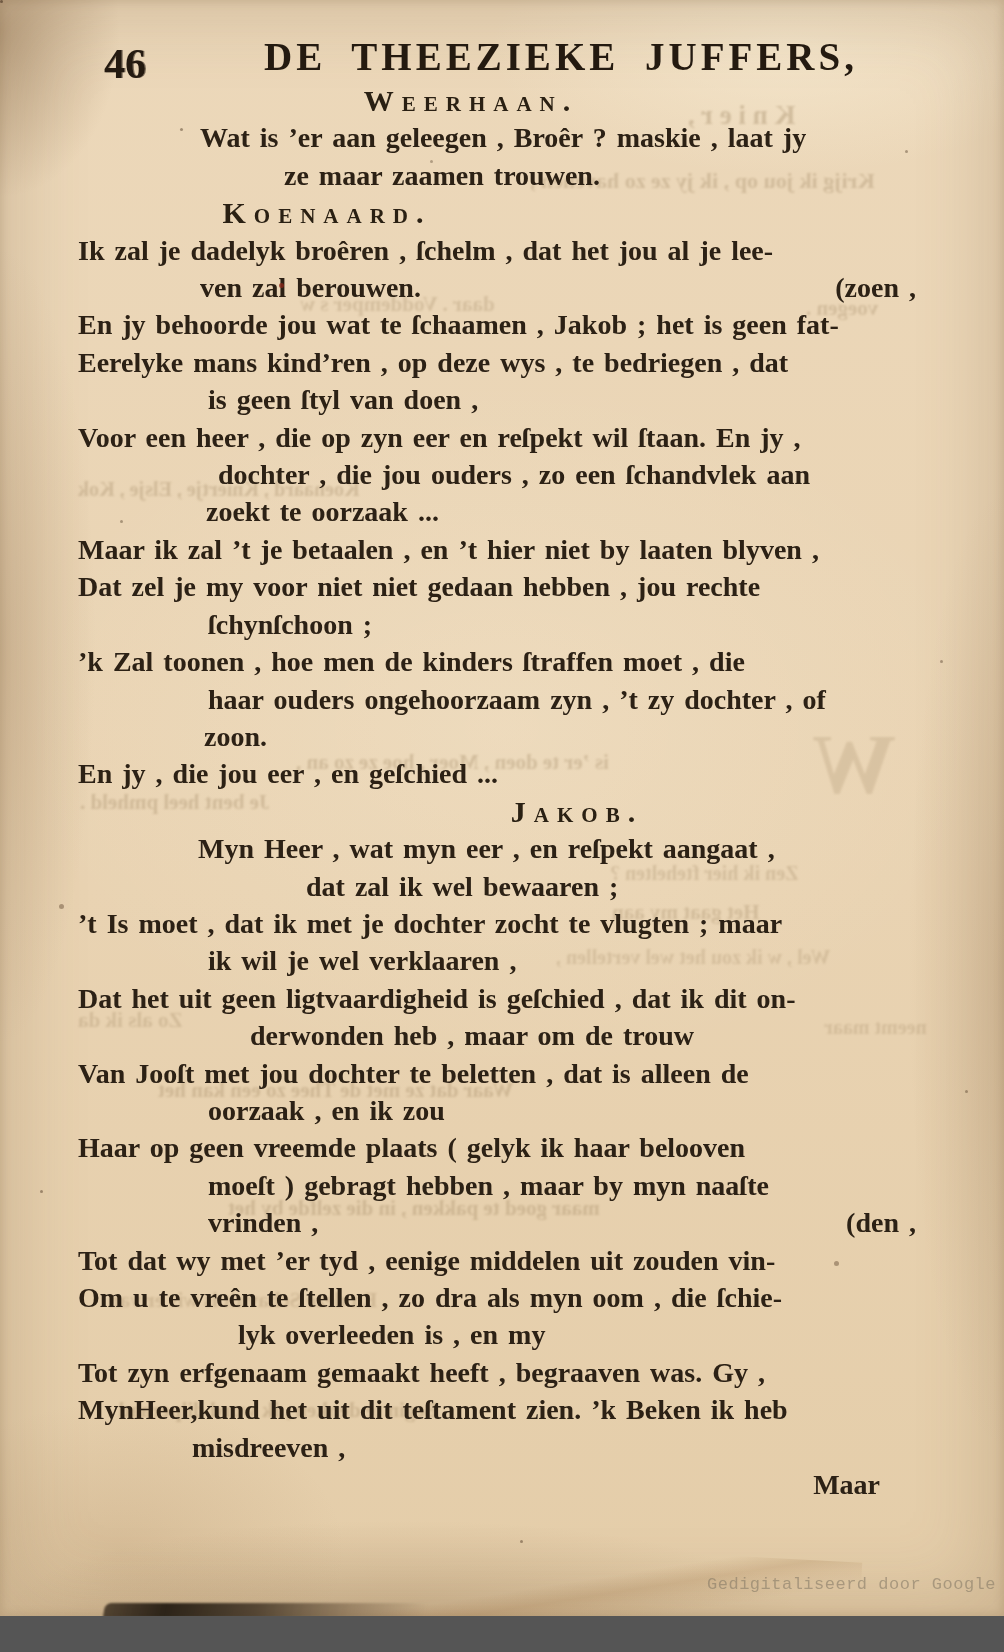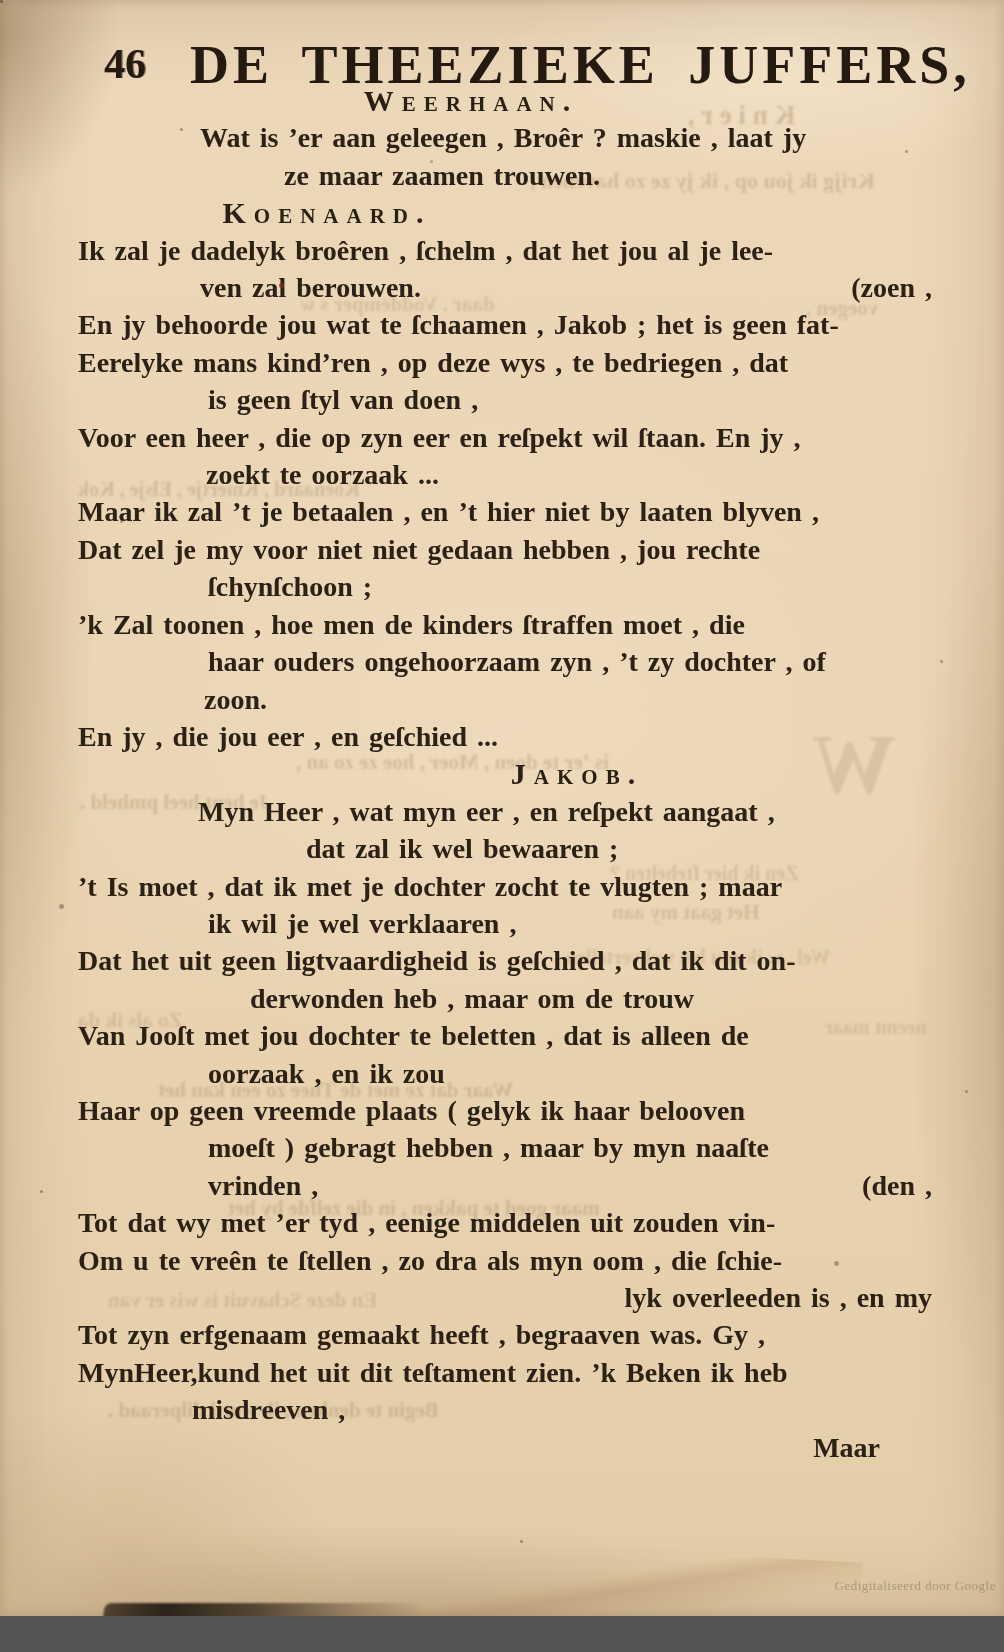--- a/index.html
+++ b/index.html
@@ -21,35 +21,35 @@
   }
   
   .header{position:absolute;top:34px;left:0;width:100%;height:60px;}
   .pagenum{
     position:absolute;left:104px;top:6px;
     font-size:42px;font-weight:bold;color:#241a10;
     text-shadow:1.2px 0 0 rgba(36,26,16,.55);
   }
   .title{
     position:absolute;left:190px;top:0;width:742px;
-    text-align:center;font-size:54px;font-weight:bold;color:#241a10;
+    text-align:center;font-size:39px;font-weight:bold;color:#241a10;
     letter-spacing:4px;word-spacing:12px;white-space:nowrap;
   }
   
   .textblock{
     position:absolute;left:78px;top:82px;width:854px;
     font-size:28px;line-height:37.4px;font-weight:bold;color:#2c2115;
     word-spacing:3px;
   }
   .tline{white-space:nowrap;position:relative;}
   .tline.speaker{
     text-align:center;font-variant:small-caps;letter-spacing:8px;
     font-size:30px;color:#2a2013;
   }
-  .tline.has-catch .catchword{position:absolute;right:0;margin-left:31px;}
+  .tline.has-catch .catchword{position:absolute;right:16px;margin-left:31px;}
   .tline.catch-right{text-align:right;padding-right:52px;}
   
   .bleed{position:absolute;inset:0;pointer-events:none;}
   .ghost{
     position:absolute;font-weight:bold;color:#8d734e;
     filter:blur(1.2px);white-space:nowrap;
   }
   .ghost.mir{transform:scaleX(-1);}
   
   .speckles{position:absolute;top:0;left:0;width:3px;height:3px;border-radius:50%;
@@ -67,22 +67,22 @@
   }
   .binding-shadow{
     position:absolute;left:104px;bottom:-2px;width:340px;height:15px;
     background:linear-gradient(90deg, rgba(62,49,34,.85) 0%, #2c2318 18%, rgba(58,46,32,.8) 45%, rgba(90,70,48,.4) 72%, transparent 95%);
     border-radius:6px 12px 2px 2px;
     filter:blur(1.1px);
     transform:skewX(-10deg);
   }
   .watermark{
     position:absolute;right:8px;bottom:22px;
-    font-family:Liberation Serif, serif;
-    font-size:13px;color:rgba(128,116,98,.55);letter-spacing:.5px;
+    font-family:Liberation Mono, monospace;
+    font-size:17px;color:rgba(128,116,98,.55);letter-spacing:.5px;
   }
 </style>
 </head>
 <body>
 
 <div class="screen">
 
   <div class="bleed">
       <span class="ghost mir" style="left: 688px; top: 100px; font-size: 27px; opacity: 0.3;">K n i e r ,</span>
       <span class="ghost mir" style="left: 530px; top: 168px; font-size: 22px; opacity: 0.28;">Krijg ik jou op , ik jy ze zo havenen ,</span>
@@ -112,20 +112,21 @@
       <div class="tline speaker" style="transform: translateX(-34px);"><span>Weerhaan.</span></div>
       <div class="tline line" style="padding-left: 122px;"><span>Wat is ’er aan geleegen , Broêr ?  maskie ,  laat jy</span></div>
       <div class="tline line" style="padding-left: 206px;"><span>ze maar zaamen trouwen.</span></div>
       <div class="tline speaker" style="transform: translateX(-178px);"><span>Koenaard.</span></div>
       <div class="tline line"><span>Ik zal je dadelyk broêren , ſchelm ,  dat het jou al je lee-</span></div>
       <div class="tline line has-catch" style="padding-left: 122px;"><span>ven zal berouwen.</span><span class="catchword">(zoen ,</span></div>
       <div class="tline line"><span>En jy behoorde jou wat te ſchaamen , Jakob ; het is geen fat-</span></div>
       <div class="tline line"><span>Eerelyke mans kind’ren ,  op deze wys , te bedriegen , dat</span></div>
       <div class="tline line" style="padding-left: 130px;"><span>is geen ſtyl van doen ,</span></div>
       <div class="tline line"><span>Voor een heer , die op zyn eer en reſpekt wil ſtaan.  En jy ,</span></div>
+      <div class="tline line" style="padding-left: 140px;"><span>dochter , die jou ouders ,  zo een ſchandvlek  aan</span></div>
       <div class="tline line" style="padding-left: 128px;"><span>zoekt te oorzaak ...</span></div>
       <div class="tline line"><span>Maar ik zal ’t je betaalen ,  en ’t hier niet by laaten blyven ,</span></div>
       <div class="tline line"><span>Dat zel je my voor niet  niet  gedaan  hebben ,  jou  rechte</span></div>
       <div class="tline line" style="padding-left: 130px;"><span>ſchynſchoon ;</span></div>
       <div class="tline line"><span>’k Zal  toonen ,  hoe men de kinders ſtraffen  moet ,  die</span></div>
       <div class="tline line" style="padding-left: 130px;"><span>haar ouders ongehoorzaam zyn ,  ’t zy dochter , of</span></div>
       <div class="tline line" style="padding-left: 126px;"><span>zoon.</span></div>
       <div class="tline line"><span>En jy ,  die jou eer ,  en geſchied ...</span></div>
       <div class="tline speaker" style="transform: translateX(72px);"><span>Jakob.</span></div>
       <div class="tline line" style="padding-left: 120px;"><span>Myn Heer ,  wat myn eer ,  en reſpekt aangaat ,</span></div>
@@ -134,21 +135,21 @@
       <div class="tline line" style="padding-left: 130px;"><span>ik wil je wel verklaaren ,</span></div>
       <div class="tline line"><span>Dat het uit geen ligtvaardigheid is geſchied ,  dat ik dit on-</span></div>
       <div class="tline line" style="padding-left: 172px;"><span>derwonden heb ,  maar om de trouw</span></div>
       <div class="tline line"><span>Van Jooſt met jou dochter te beletten ,  dat is alleen de</span></div>
       <div class="tline line" style="padding-left: 130px;"><span>oorzaak , en ik zou</span></div>
       <div class="tline line"><span>Haar op geen vreemde plaats ( gelyk  ik  haar  belooven</span></div>
       <div class="tline line" style="padding-left: 130px;"><span>moeſt )  gebragt  hebben ,   maar  by  myn  naaſte</span></div>
       <div class="tline line has-catch" style="padding-left: 130px;"><span>vrinden ,</span><span class="catchword">(den ,</span></div>
       <div class="tline line"><span>Tot dat wy met ’er tyd ,  eenige  middelen uit zouden vin-</span></div>
       <div class="tline line"><span>Om u te vreên te ſtellen ,  zo dra als myn oom ,  die ſchie-</span></div>
-      <div class="tline line" style="padding-left: 160px; text-align: right;"><span>lyk overleeden is , en my</span></div>
+      <div class="tline line" style="padding-left: 160px;"><span>lyk overleeden is , en my</span></div>
       <div class="tline line"><span>Tot zyn erfgenaam gemaakt  heeft ,  begraaven  was.  Gy ,</span></div>
       <div class="tline line"><span>MynHeer,kund het uit dit teſtament zien.  ’k Beken ik heb</span></div>
       <div class="tline line" style="padding-left: 114px;"><span>misdreeven ,</span></div>
       <div class="tline catch-right"><span>Maar</span></div>
     </div>
 
   <div class="speckles"></div>
   <div class="stain-diagonal"></div>
   <div class="binding-shadow"></div>
 

